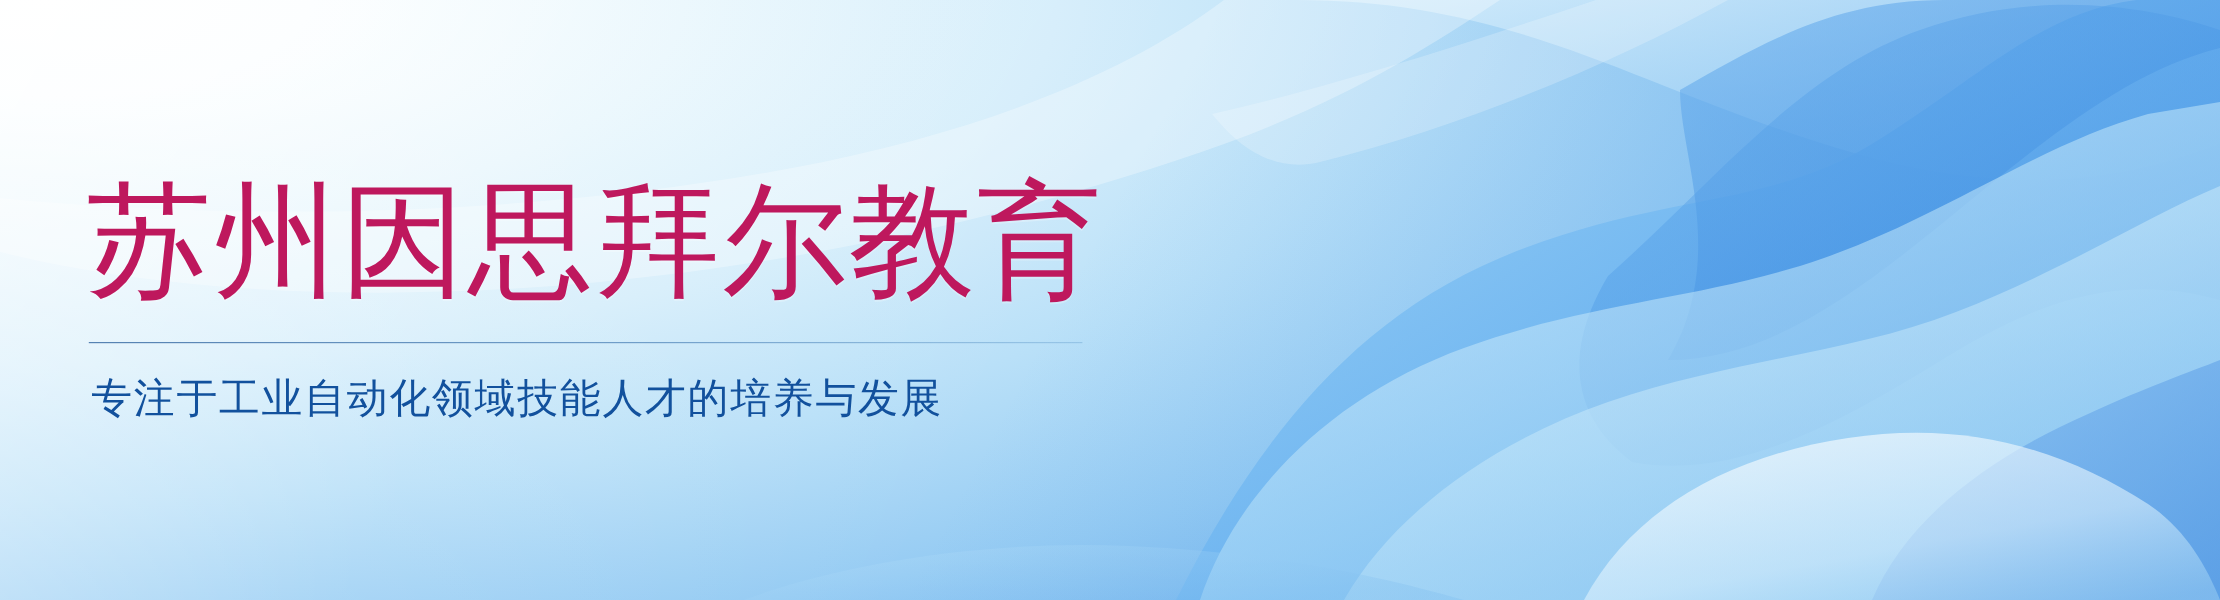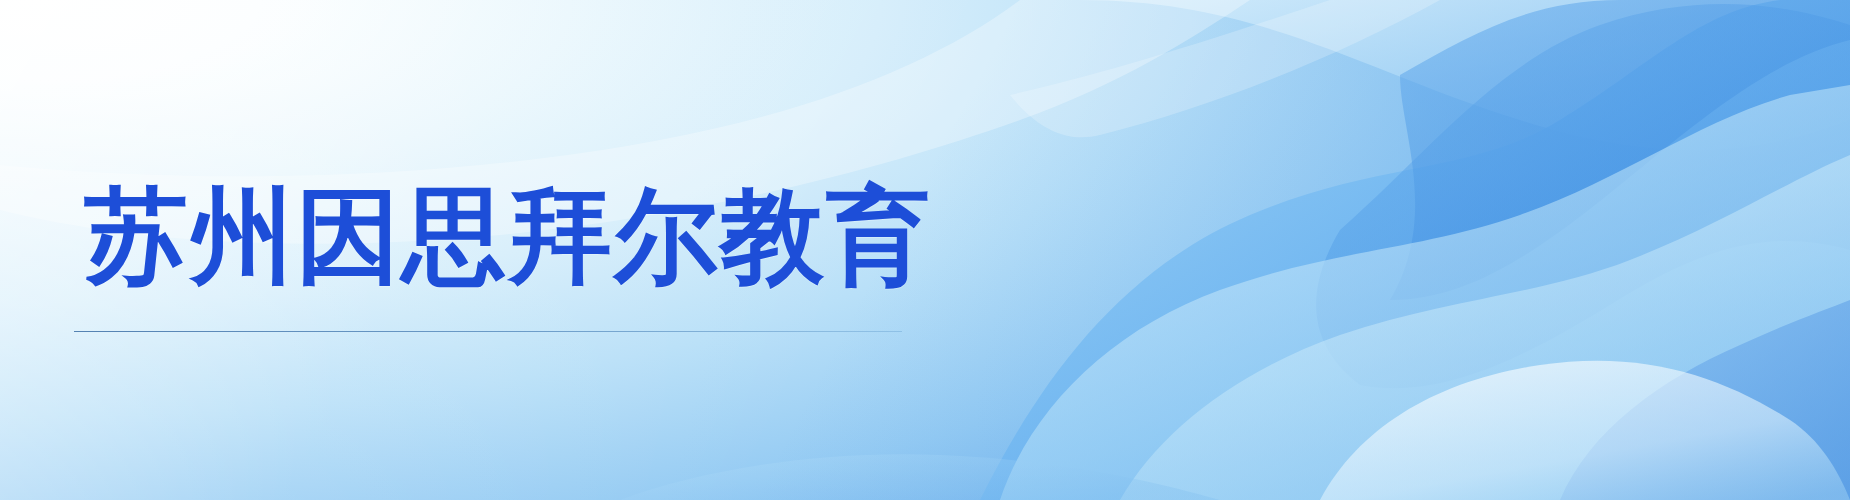--- a/index.html
+++ b/index.html
@@ -58,25 +58,25 @@
     height: 500px;
     width: 1000px;
     display: flex;
     flex-direction: column;
     justify-content: center;
     align-items: flex-start;
   }
   #title {
     font-size: 104px;
     line-height: 1.08;
-    font-weight: 700;
-    color: #1d4ed8;
+    font-weight: 400;
+    color: #be185d;
     letter-spacing: 2px;
     white-space: nowrap;
-    margin: 12px;
+    margin: 0;
     text-shadow: 0 1px 0 rgba(255,255,255,0.25);
   }
   #divider {
     width: 828px;
     height: 1px;
     margin: 26px 0 0 2px;
     background: linear-gradient(to right,
         rgba(60,110,165,0.85) 0%,
         rgba(70,125,180,0.70) 55%,
         rgba(90,150,200,0.35) 100%);
@@ -171,15 +171,16 @@
              C1120,84 1190,40 1250,0 L1020,0 C940,60 820,110 660,140
              C480,174 240,188 0,165 Z" fill="#FFFFFF" opacity="0.30"></path>
 
     <path d="M1010,95 C1120,70 1240,30 1330,0 L1440,0 C1340,55 1220,105 1100,135
              C1060,145 1030,120 1010,95 Z" fill="#FFFFFF" opacity="0.22"></path>
   </svg>
 
   <div id="content">
     <h1 id="title">苏州因思拜尔教育</h1>
     <div id="divider"></div>
+    <p id="subtitle">专注于工业自动化领域技能人才的培养与发展</p>
   </div>
 
 </div>
 
 </body></html>

